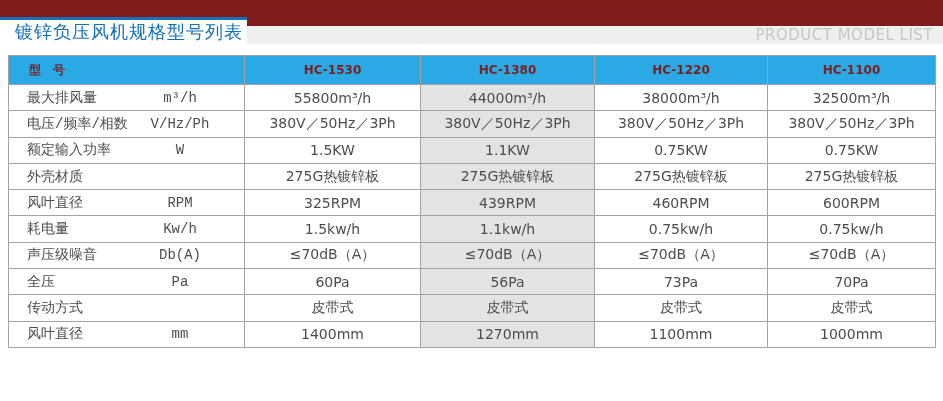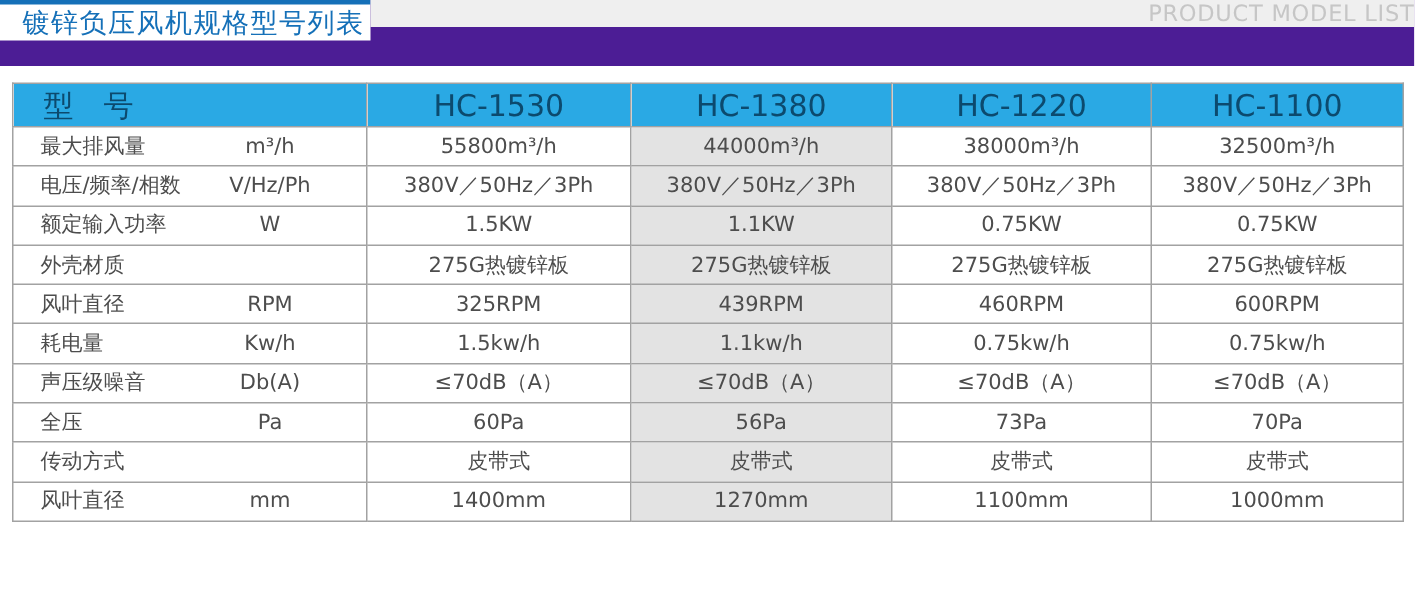--- a/index.html
+++ b/index.html
@@ -11,23 +11,23 @@
   .page {
     position: relative;
     width: 943px;
     height: 401px;
     background: #ffffff;
     overflow: hidden;
   }
   
   .topbar {
     display: flex;
-    align-items: flex-start;
+    align-items: flex-end;
     height: 44px;
-    background: #4c1d95;
+    background: #7f1d1d;
   }
   .title-badge {
     box-sizing: border-box;
     width: 247px;
     background: #ffffff;
     border-top: 3px solid var(--title-blue, #1570b8);
     display: flex;
     align-items: center;
     padding-left: 15px;
   }
@@ -35,20 +35,21 @@
     color: var(--title-blue, #1570b8);
     font-size: 18px;
     letter-spacing: 1px;
   }
   .topbar-right {
     flex: 1;
     background: #efefef;
     display: flex;
     align-items: center;
     justify-content: flex-end;
+    padding-right: 10px;
   }
   .subtitle-text {
     color: #c6c6c6;
     font-size: 15px;
     letter-spacing: 0.5px;
   }
   
   .table-wrap {
     margin: 11px 8px 0 8px;
   }
@@ -58,23 +59,23 @@
     width: 927px;
   }
   table.spec th, table.spec td {
     border: 1px solid #a2a2a2;
     box-sizing: border-box;
     overflow: hidden;
     white-space: nowrap;
   }
   table.spec thead th {
     background: var(--accent-blue, #2aa9e4);
-    color: #0c4a6e;
-    font-weight: normal;
-    font-size: 20px;
+    color: #7f1d1d;
+    font-weight: bold;
+    font-size: 12px;
     height: 29px;
     text-align: center;
     padding: 0;
   }
   table.spec thead th.label-col {
     text-align: left;
     padding-left: 20px;
   }
   table.spec tbody td {
     height: 26.3px;
@@ -84,20 +85,21 @@
     padding: 0;
     background: #ffffff;
   }
   table.spec tbody td.hl {
     background: var(--highlight-gray, #e3e3e3);
   }
   td.label-cell .cellflex {
     display: flex;
     align-items: center;
     width: 100%;
+    font-family: Liberation Mono, monospace;
   }
   td.label-cell .row-label {
     flex: 1;
     text-align: left;
     padding-left: 18px;
   }
   td.label-cell .row-unit {
     width: 100px;
     text-align: center;
     margin-right: 14px;

